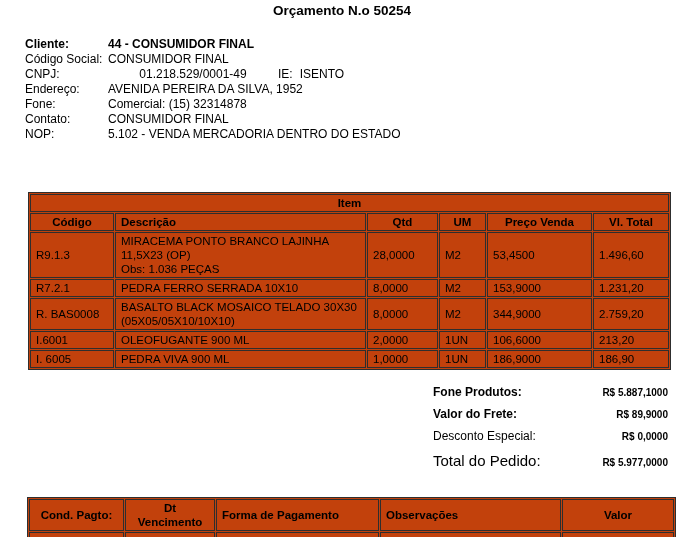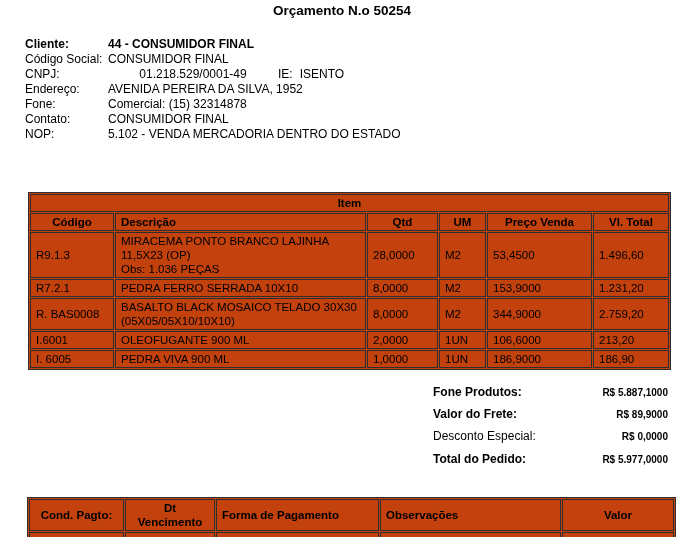--- a/index.html
+++ b/index.html
@@ -32,21 +32,21 @@
   .pay-table   { position:absolute; left:27px; top:497px; width:643px; }
   .al { text-align:left; } .ac { text-align:center; } .ar { text-align:left; }
   .desc-cell { white-space:pre-line; }
   
   .totals { position:absolute; left:433px; top:385px; width:235px; }
   .trow { display:flex; justify-content:space-between; align-items:baseline; height:22px; }
   .trow-small { height:21px; }
   .t-label { font-size:12px; font-weight:bold; }
   .t-label-normal { font-size:12px; font-weight:normal; }
   .t-value { font-size:10px; font-weight:bold; }
-  .t-grand-label { font-size:12px; font-weight:bold; }
+  .t-grand-label { font-size:15px; font-weight:normal; }
 </style>
 </head>
 <body>
 
 <div class="page">
 
   <div class="doc-title">Orçamento N.o 50254</div>
 
   <div class="info">
     <div class="info-row">

